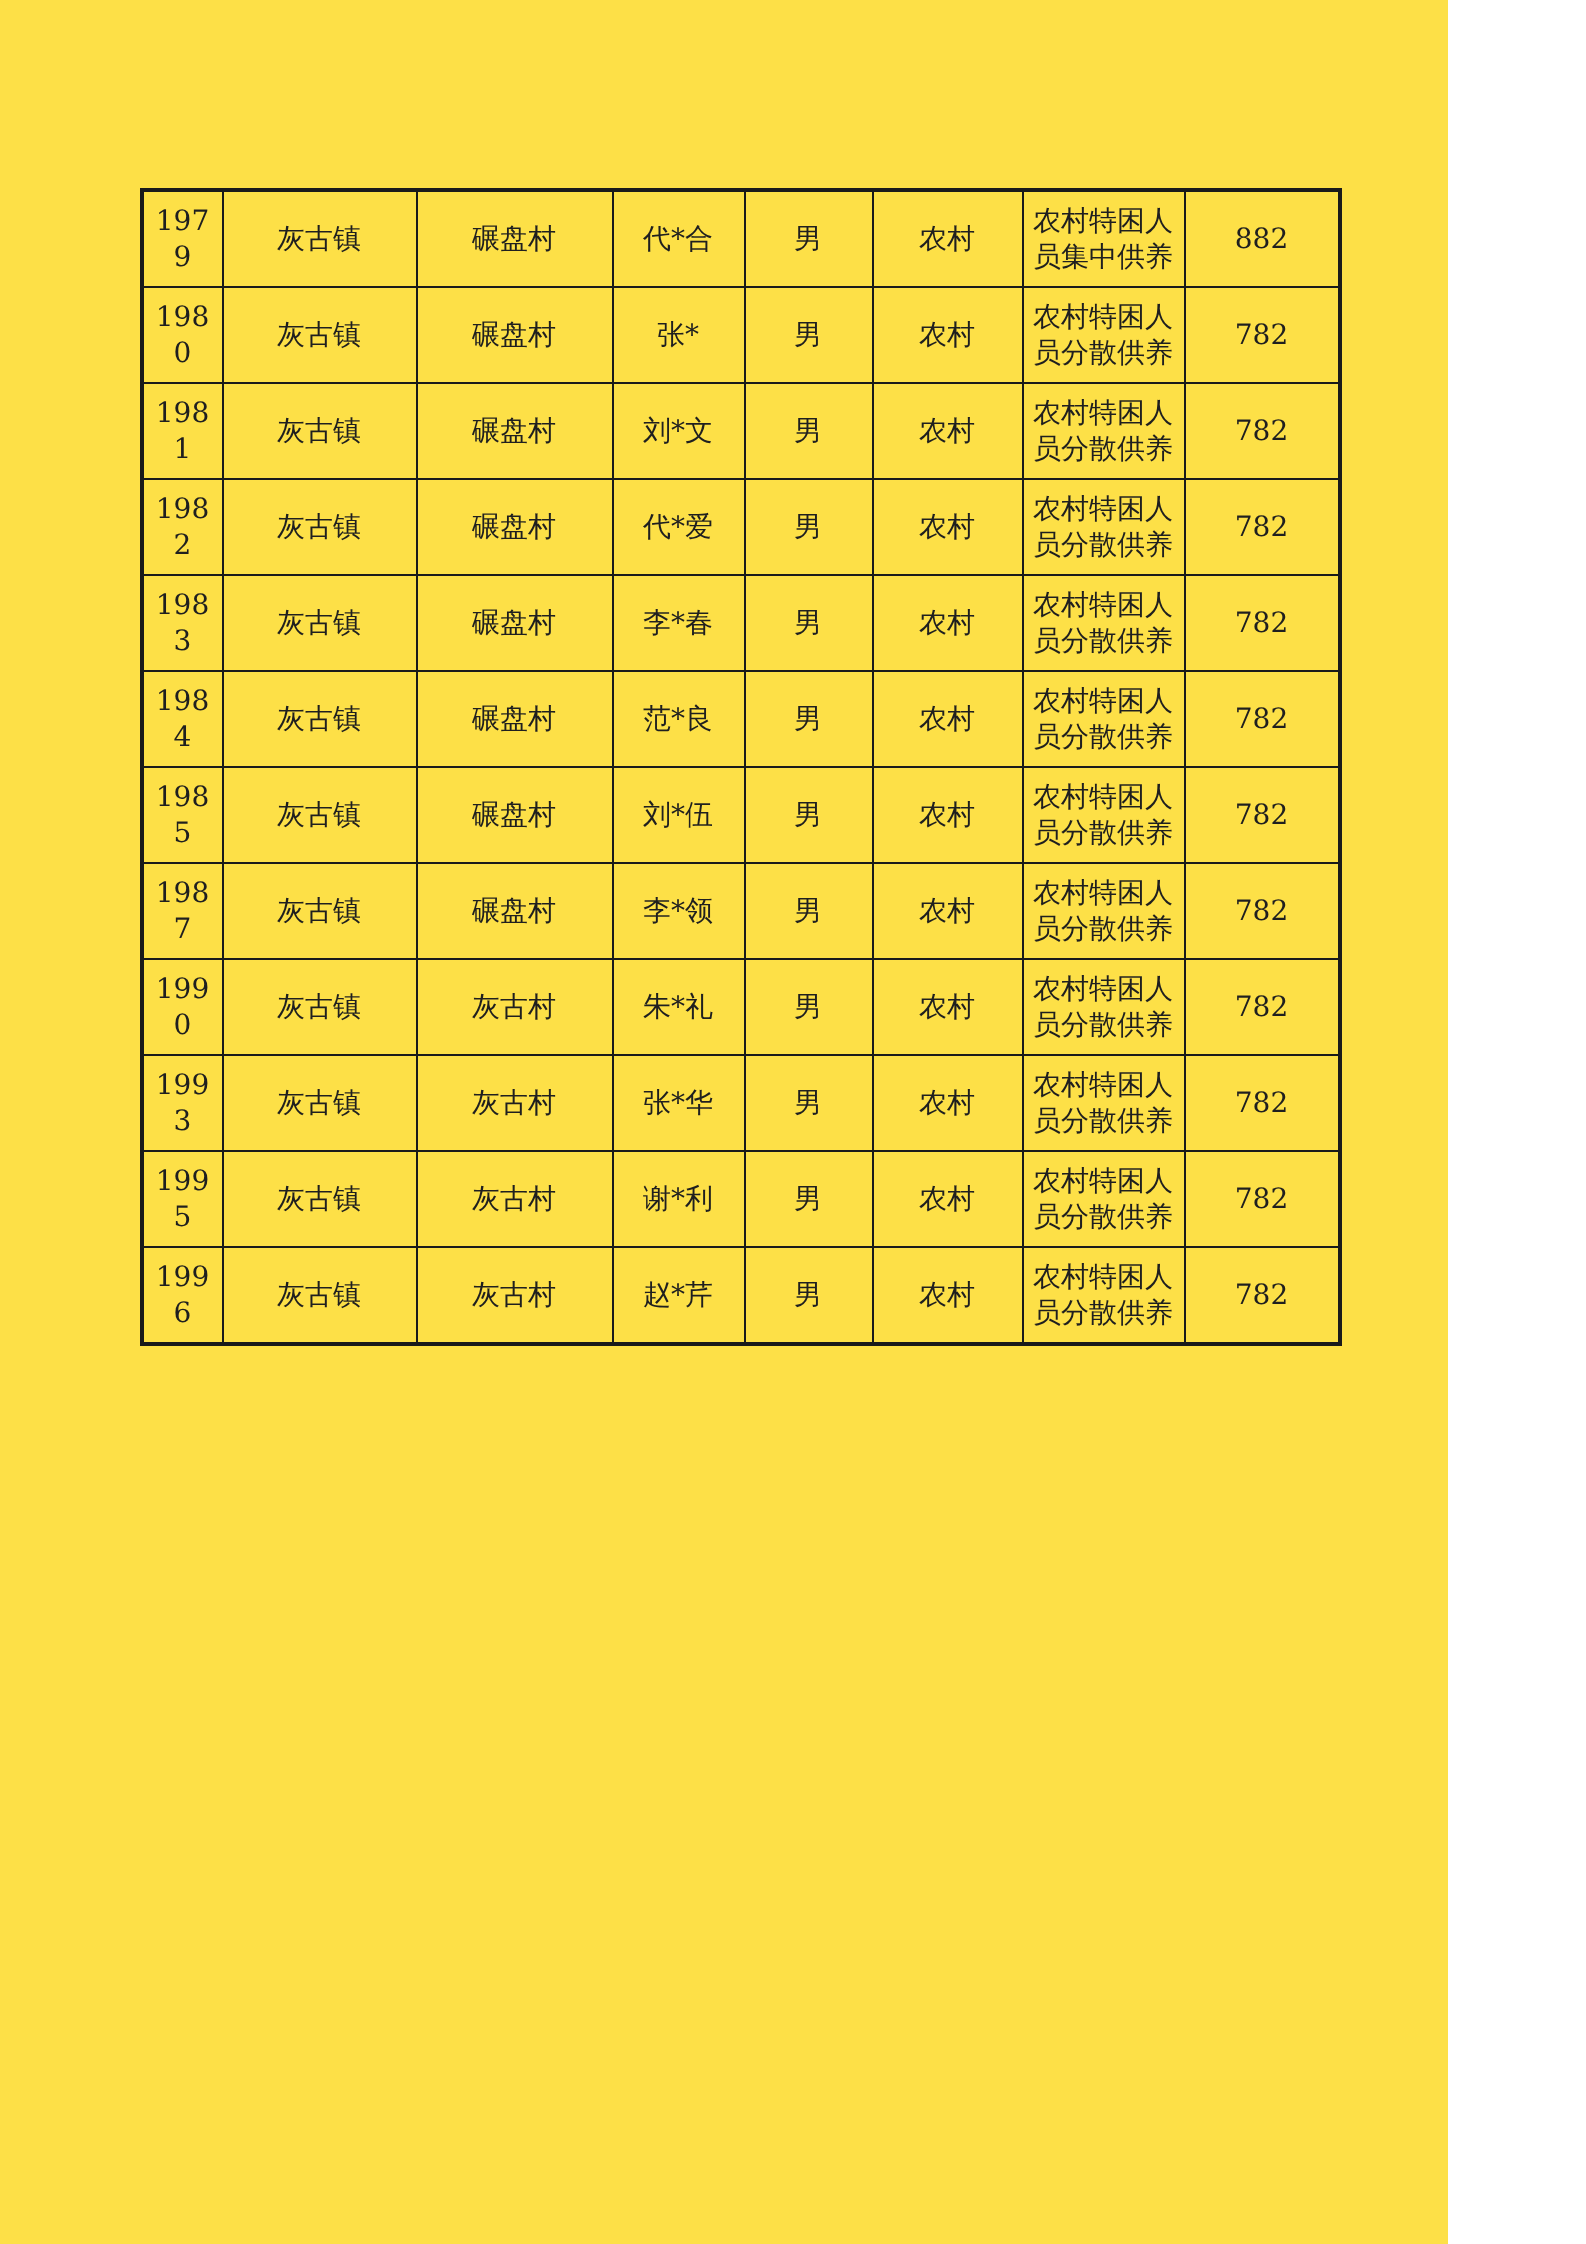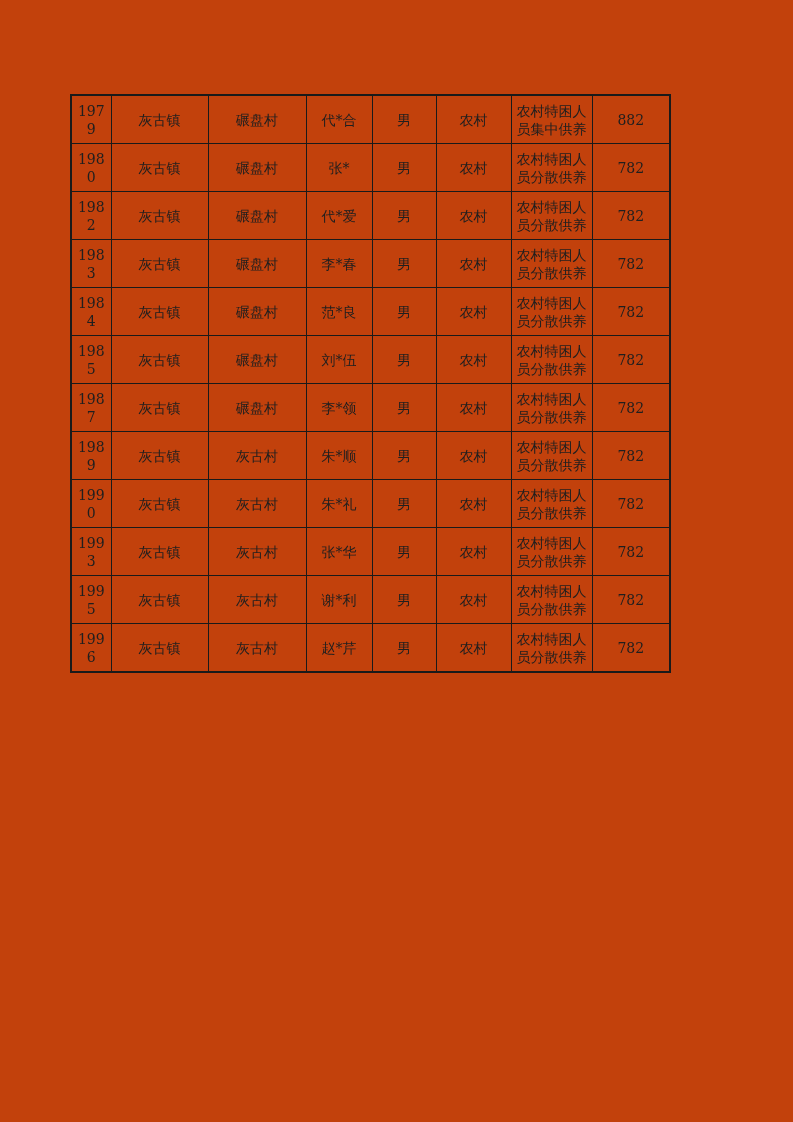--- a/index.html
+++ b/index.html
@@ -4,23 +4,23 @@
 <style>
   html, body { margin: 0; padding: 0; }
   body {
     width: 793px;
     height: 1122px;
     background: #ffffff;
     font-family: "DejaVu Serif", "Liberation Serif", serif;
   }
   .page {
     position: relative;
-    width: 793px;
+    width: 724px;
     height: 1122px;
-    background: #c2410c;
+    background: #fde047;
     color: #1f1f1f;
     overflow: hidden;
   }
   table.subsidy {
     position: absolute;
     left: 70px;
     top: 94px;
     border-collapse: collapse;
     table-layout: fixed;
     border: 2px solid #1a1a1a;
@@ -75,20 +75,30 @@
     <td>1980</td>
     <td>灰古镇</td>
     <td>碾盘村</td>
     <td>张*</td>
     <td>男</td>
     <td>农村</td>
     <td>农村特困人员分散供养</td>
     <td>782</td>
   </tr>
         <tr>
+    <td>1981</td>
+    <td>灰古镇</td>
+    <td>碾盘村</td>
+    <td>刘*文</td>
+    <td>男</td>
+    <td>农村</td>
+    <td>农村特困人员分散供养</td>
+    <td>782</td>
+  </tr>
+        <tr>
     <td>1982</td>
     <td>灰古镇</td>
     <td>碾盘村</td>
     <td>代*爱</td>
     <td>男</td>
     <td>农村</td>
     <td>农村特困人员分散供养</td>
     <td>782</td>
   </tr>
         <tr>
@@ -125,30 +135,20 @@
     <td>1987</td>
     <td>灰古镇</td>
     <td>碾盘村</td>
     <td>李*领</td>
     <td>男</td>
     <td>农村</td>
     <td>农村特困人员分散供养</td>
     <td>782</td>
   </tr>
         <tr>
-    <td>1989</td>
-    <td>灰古镇</td>
-    <td>灰古村</td>
-    <td>朱*顺</td>
-    <td>男</td>
-    <td>农村</td>
-    <td>农村特困人员分散供养</td>
-    <td>782</td>
-  </tr>
-        <tr>
     <td>1990</td>
     <td>灰古镇</td>
     <td>灰古村</td>
     <td>朱*礼</td>
     <td>男</td>
     <td>农村</td>
     <td>农村特困人员分散供养</td>
     <td>782</td>
   </tr>
         <tr>

